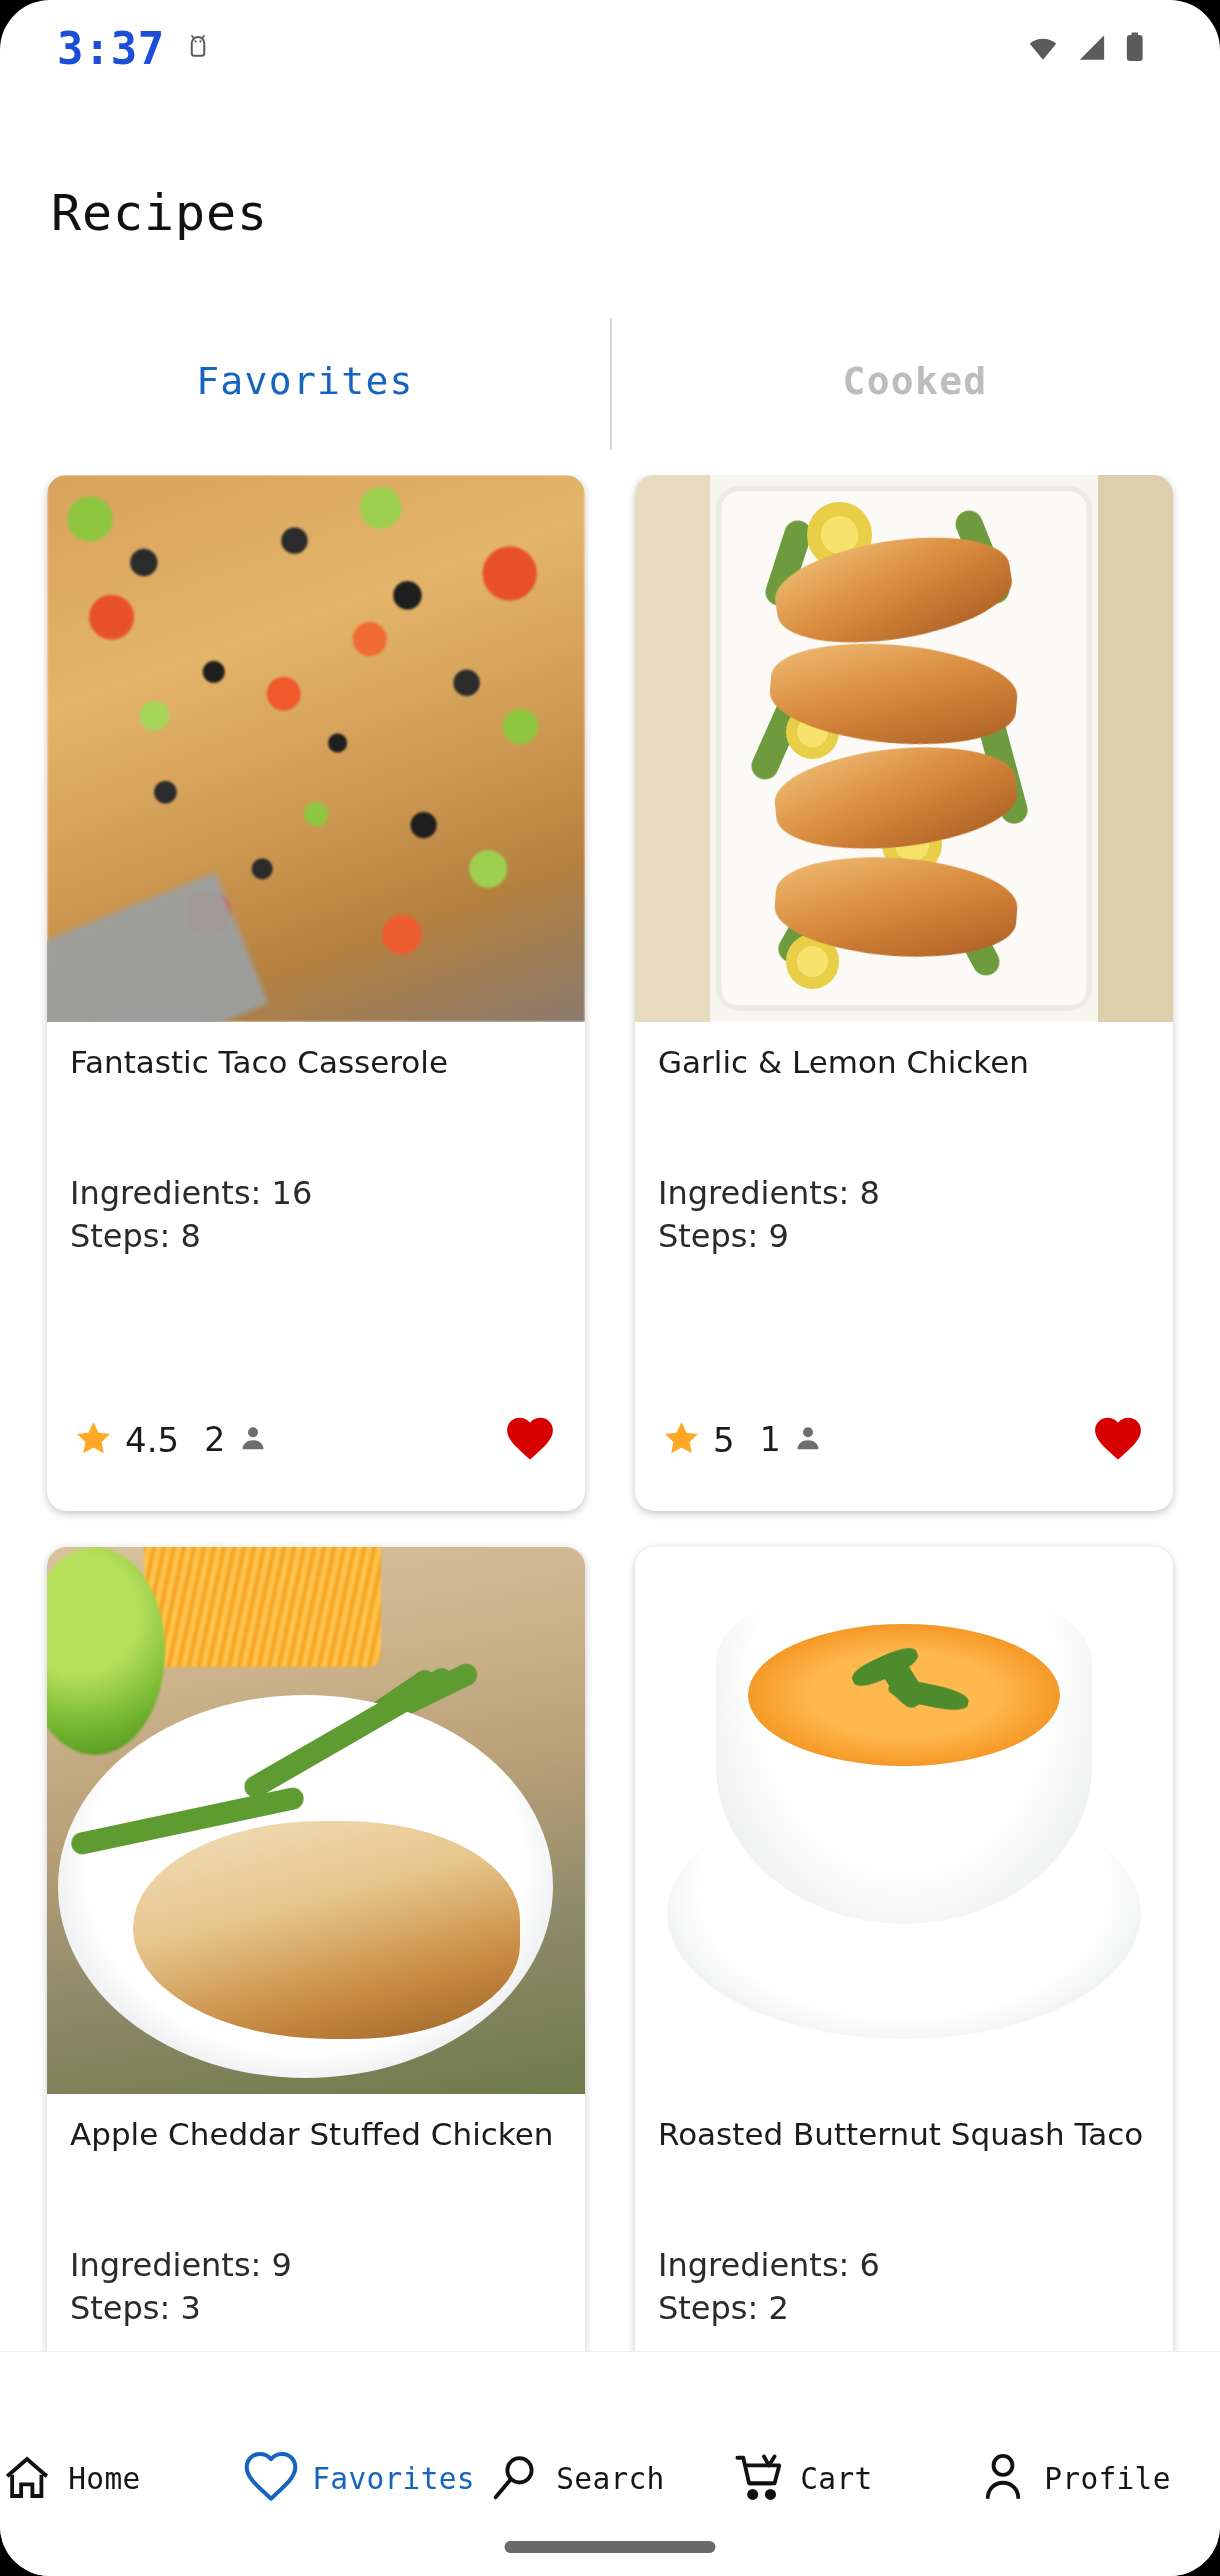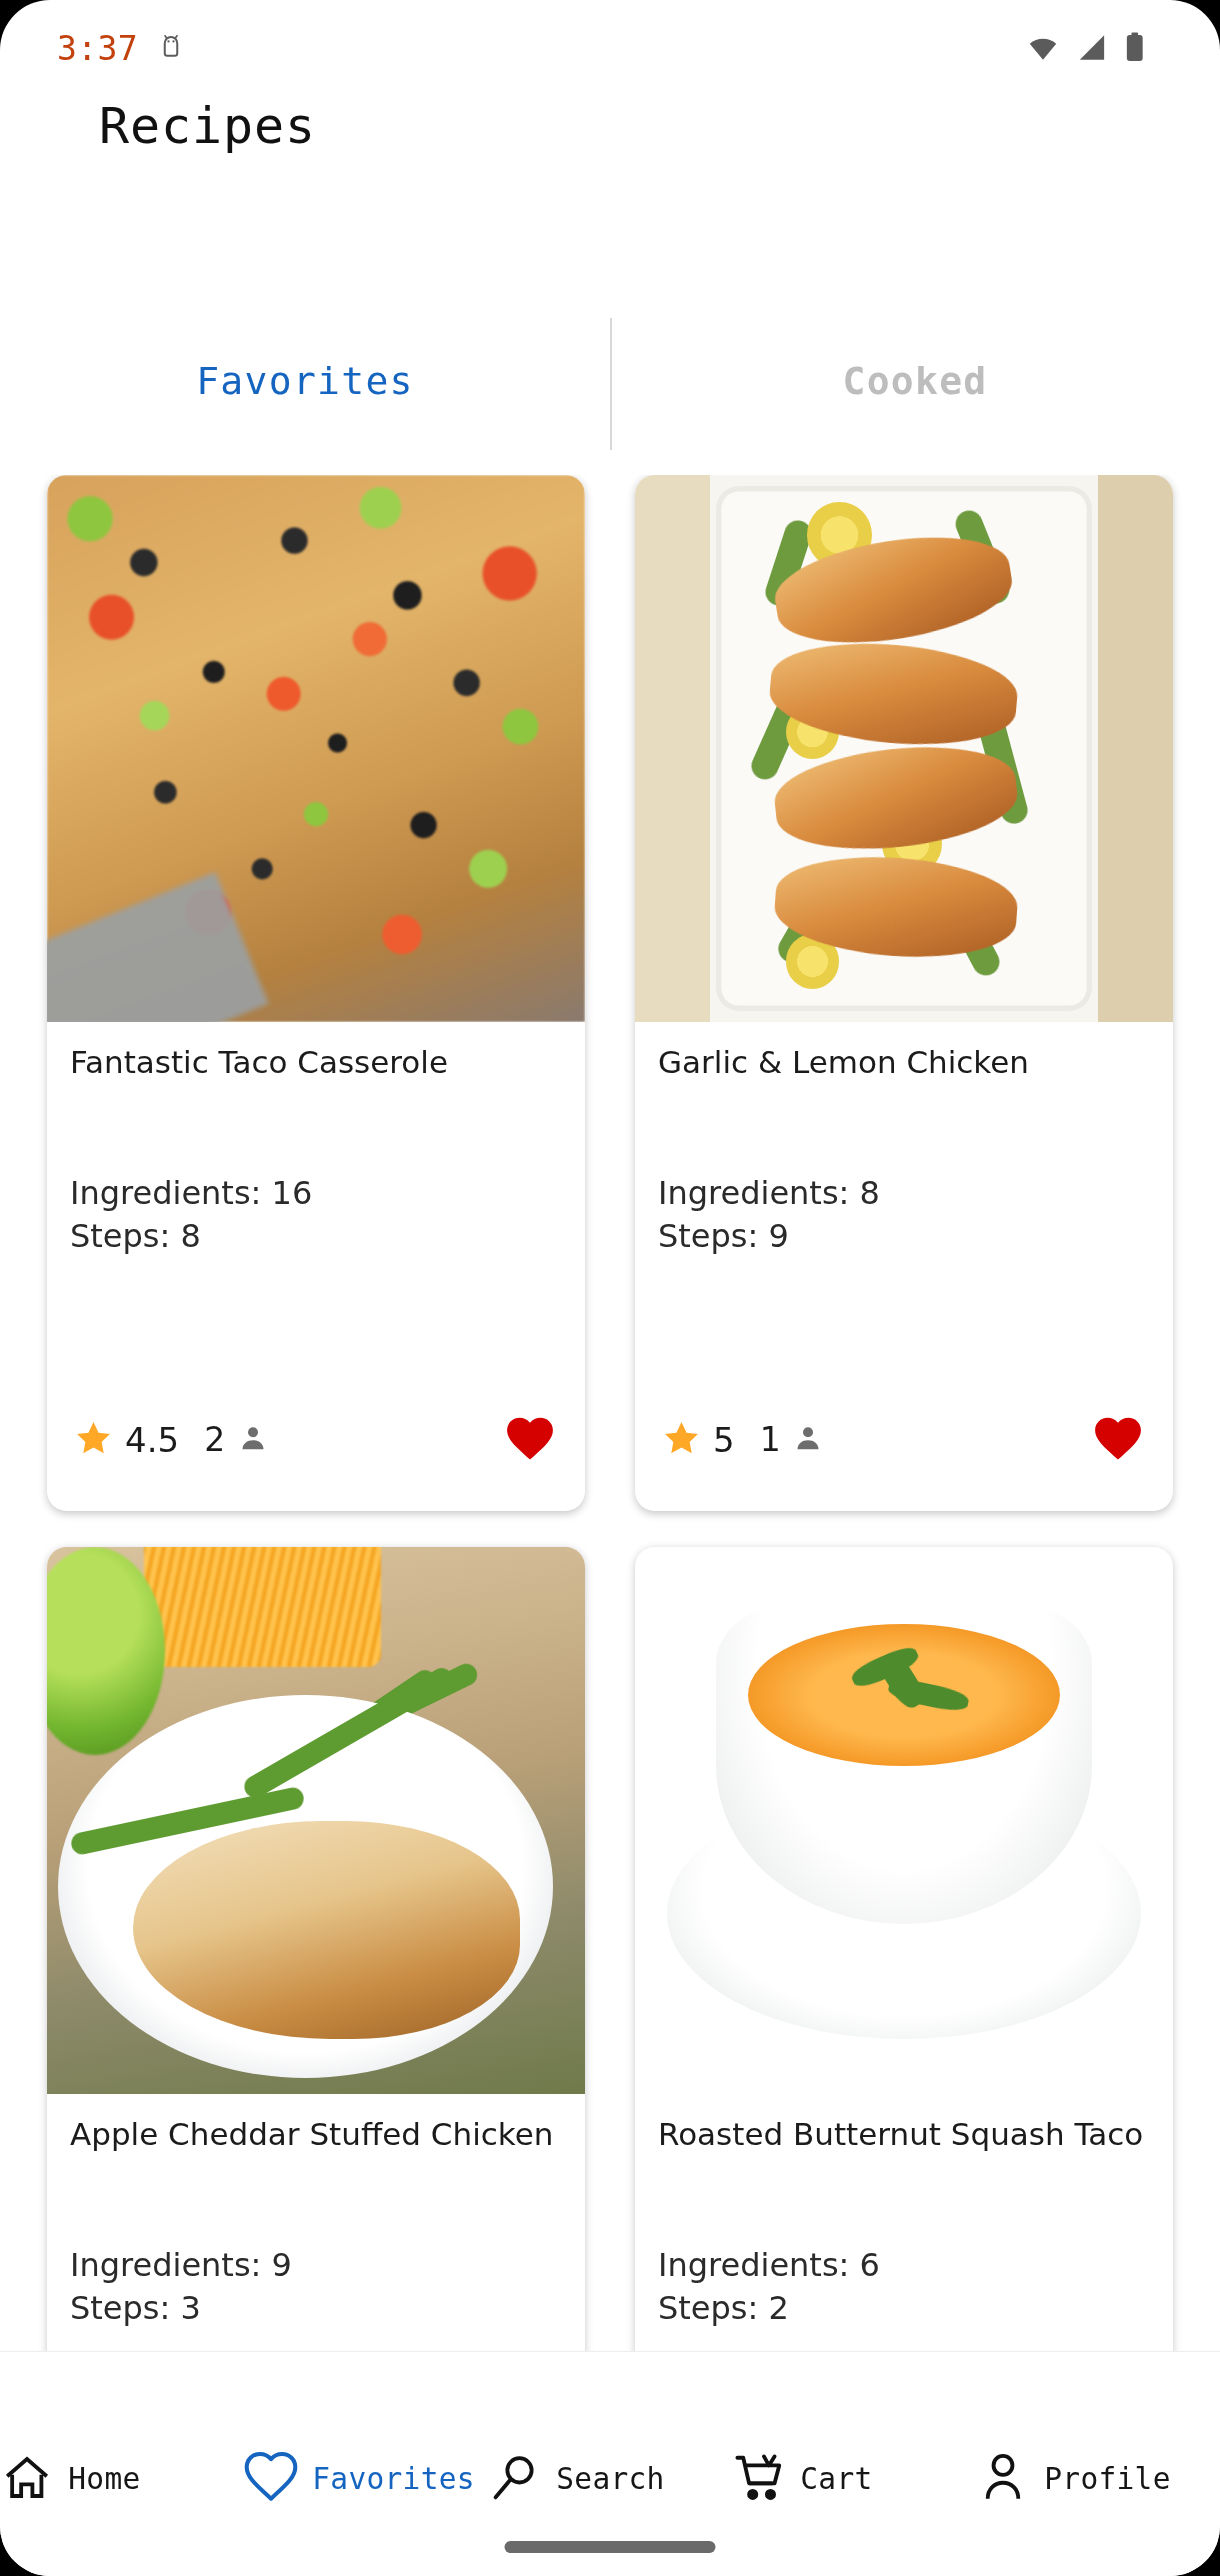--- a/index.html
+++ b/index.html
@@ -17,28 +17,28 @@
     overflow:hidden;
   }
 
   
   #statusbar{
     position:absolute; top:0; left:0; width:1220px; height:97px;
     display:flex; align-items:center; justify-content:space-between;
     padding:0 57px 0 57px;
   }
   .sb-left{ display:flex; align-items:center; gap:18px; }
-  .sb-time{ font-size:33px; color:#c2410c; letter-spacing:0.4px;
-            font-family:"DejaVu Sans Mono", monospace; }
+  .sb-time{ font-size:44px; color:#1d4ed8; letter-spacing:0.4px;
+            font-family:"DejaVu Sans Mono", monospace;font-weight:bold; }
   .sb-right{ display:flex; align-items:center; gap:16px; padding-right:18px;}
 
   
   #appbar{
     position:absolute; top:97px; left:0; width:1220px; height:231px;
-    display:flex; padding-left:48px;
+    display:flex; align-items:center;
   }
   #page-title{
     font-size:50px; color:#111; font-weight:400;
     padding-left:51px; letter-spacing:0.9px;
     font-family:"DejaVu Sans Mono", monospace;
   }
 
   
   #tabs{
     position:absolute; top:318px; left:0; width:1220px; height:125px;

